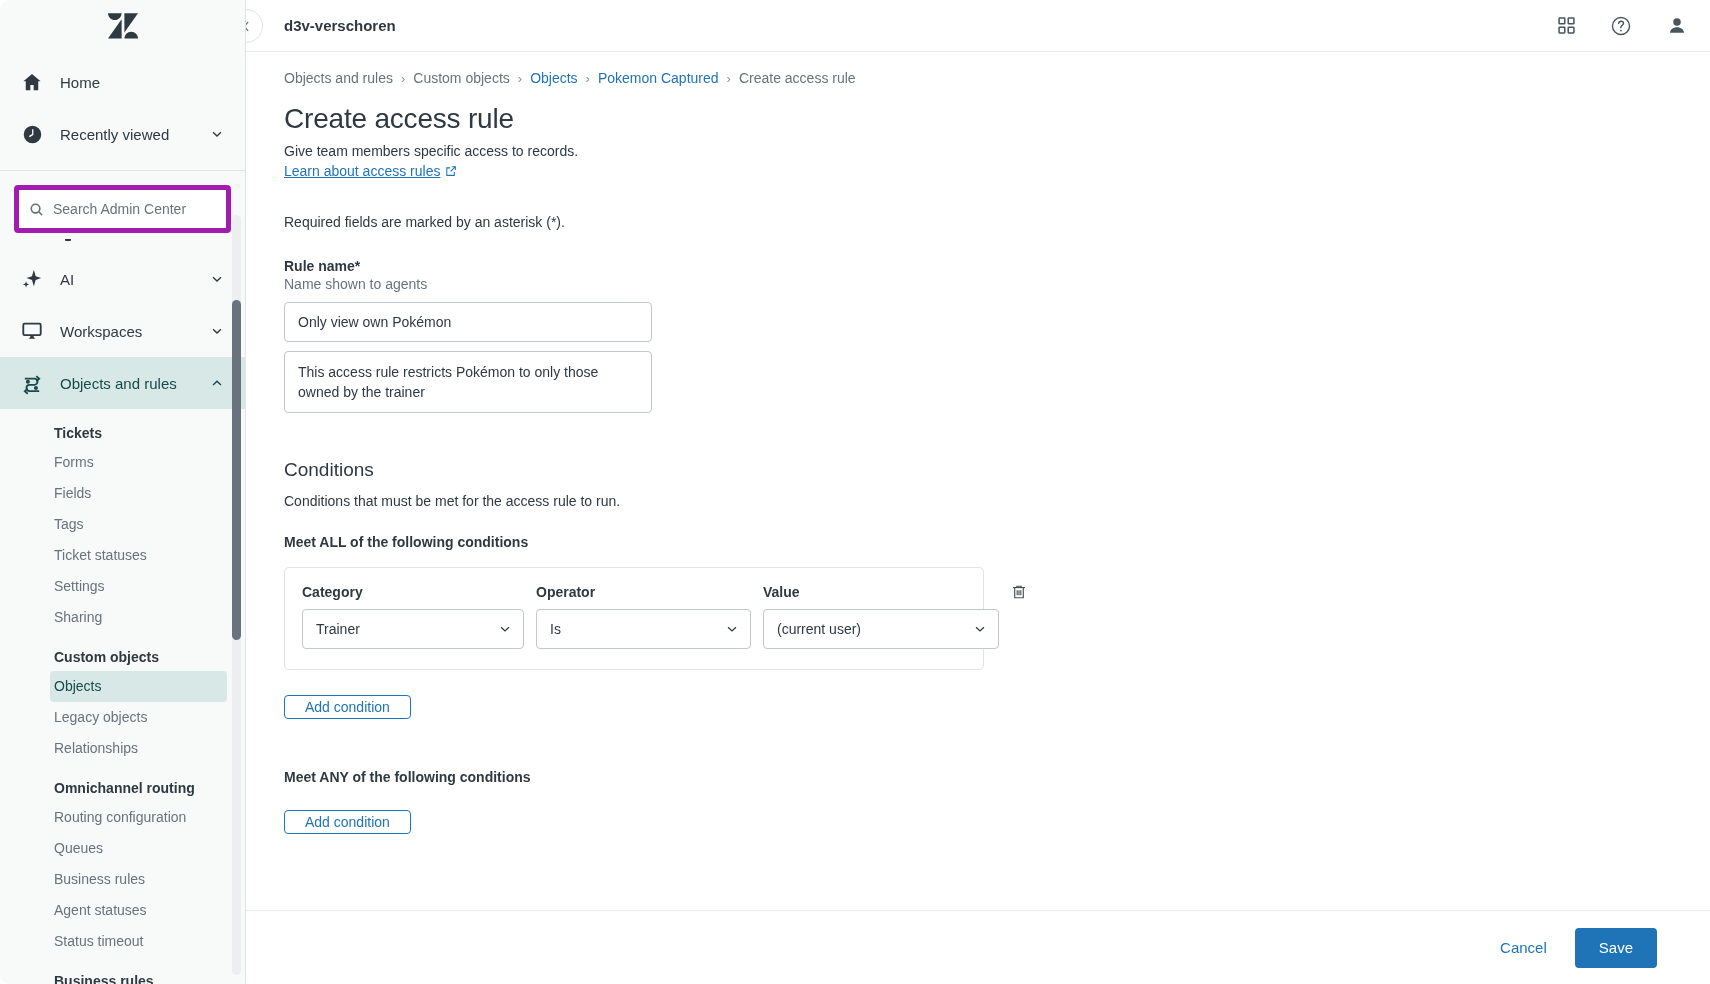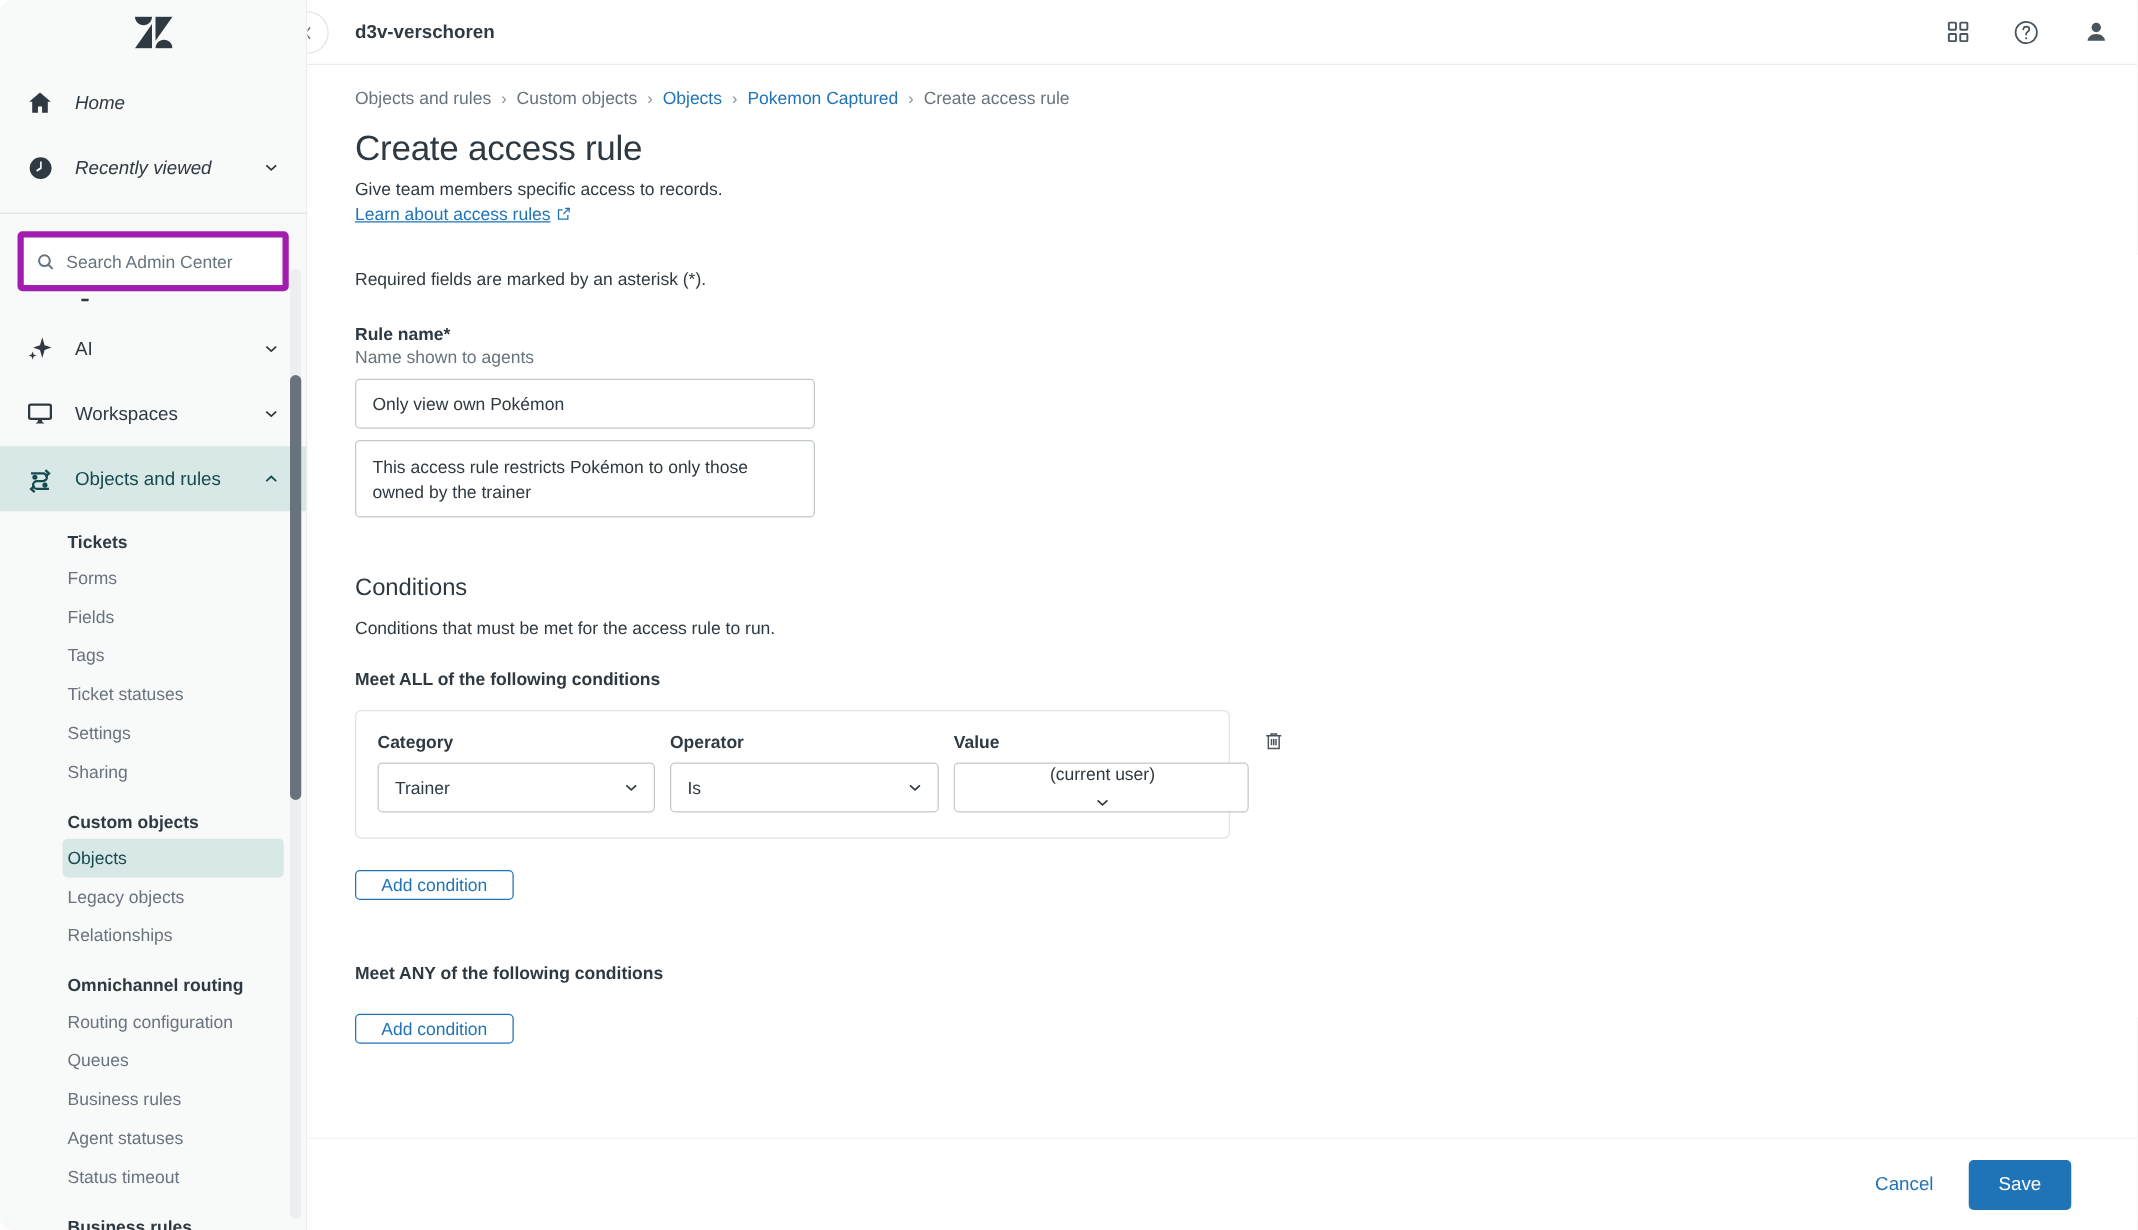--- a/index.html
+++ b/index.html
@@ -27,21 +27,21 @@
     display: flex; flex-direction: column;
     flex: 0 0 246px;
     overflow: hidden;
   }
   .logo-wrap {
     height: 52px;
     display: flex; align-items: center; justify-content: center;
   }
   .zd-logo { width: 30px; height: 26px; display: block; }
 
-  .nav-top { padding: 4px 0 10px 0; font-style: italic; }
+  .nav-top { padding: 4px 0 10px 0; }
   .nav-row {
     display: flex; align-items: center;
     height: 52px;
     padding: 0 20px;
     gap: 16px;
     cursor: pointer;
     position: relative;
   }
   .nav-row .ico {
     width: 24px; height: 24px;
@@ -202,21 +202,21 @@
   .select {
     height: 40px; border: 1px solid #c2c8cc; border-radius: 4px;
     background: #fff; display: flex; align-items: center;
     padding: 0 11px 0 13px; font-size: 14px; color: #2f3941;
     cursor: pointer;
   }
   .select .sv { flex: 1; white-space: nowrap; overflow: hidden; }
   .select .sc { color: #2f3941; display: flex; }
   .c-cat { width: 222px; }
   .c-op  { width: 215px; }
-  .c-val { width: 236px; flex-direction: column; }
+  .c-val { width: 236px; }
 
   .trash-btn {
     margin-left: 23px; margin-top: 13px;
     width: 24px; height: 24px; color: #49545c;
     display: flex; align-items: center; justify-content: center;
     cursor: pointer;
   }
 
   .btn-outline {
     display: inline-flex; align-items: center; justify-content: center;

